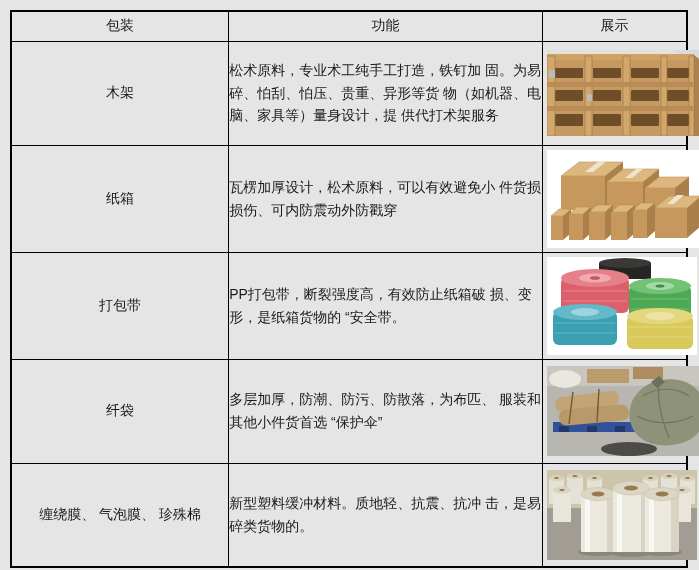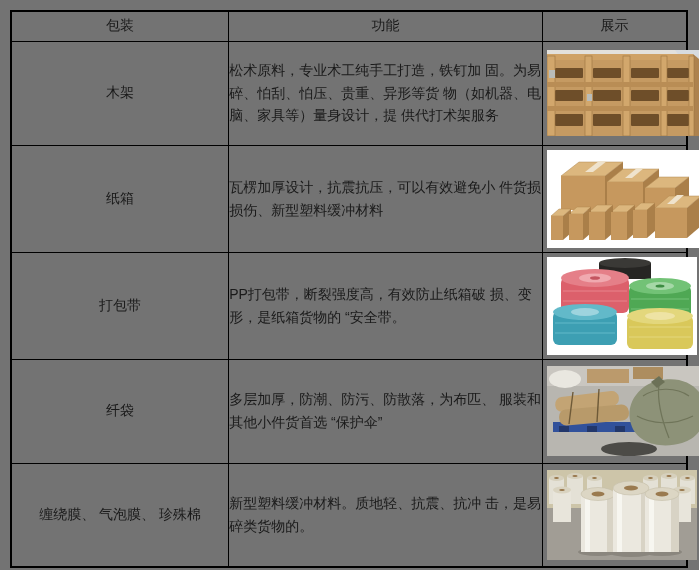--- a/index.html
+++ b/index.html
@@ -6,21 +6,21 @@
     margin: 0;
     padding: 0;
     background: #ffffff;
     font-family: "Liberation Sans", "DejaVu Sans", sans-serif;
     color: #1a1a1a;
   }
   .page {
     width: 699px;
     height: 570px;
     overflow: hidden;
-    background: #737373;
+    background: #e5e5e5;
     box-sizing: border-box;
   }
   table.pack-table {
     border-collapse: collapse;
     table-layout: fixed;
     margin: 10px 0 0 10px;
     width: 678px;
     border: 2px solid #000;
   }
   table.pack-table th,
@@ -110,21 +110,21 @@
             <rect x="0" y="32" width="146" height="5" fill="#b98d55"></rect>
             <rect x="0" y="56" width="146" height="5" fill="#b98d55"></rect>
             <rect x="2" y="20" width="6" height="8" fill="#b9bcb9"></rect>
             <rect x="40" y="44" width="5" height="7" fill="#b9bcb9"></rect>
           </svg>
         </td>
       </tr>
 
       <tr>
         <td class="package-cell">纸箱</td>
-        <td class="function-cell">瓦楞加厚设计，抗震抗压，可以有效避免小 件货损损伤、新型塑料缓冲材料</td>
+        <td class="function-cell">瓦楞加厚设计，松术原料，可以有效避免小 件货损损伤、可内防震动外防戳穿</td>
         <td class="display-cell">
           <svg width="156" height="98" viewBox="0 0 156 98">
             <rect width="156" height="98" fill="#ffffff"></rect>
 
             <polygon points="14,26 32,12 76,12 58,26" fill="#dcb77e" stroke="#b18950" stroke-width="0.5"></polygon>
             <polygon points="38,22 52,11 60,11 46,22" fill="#efe3cd"></polygon>
             <rect x="14" y="26" width="44" height="34" fill="#c6985e"></rect>
             <polygon points="58,26 76,12 76,46 58,60" fill="#aa7f49"></polygon>
 
             <polygon points="60,32 76,19 112,19 96,32" fill="#dcb77e" stroke="#b18950" stroke-width="0.5"></polygon>

